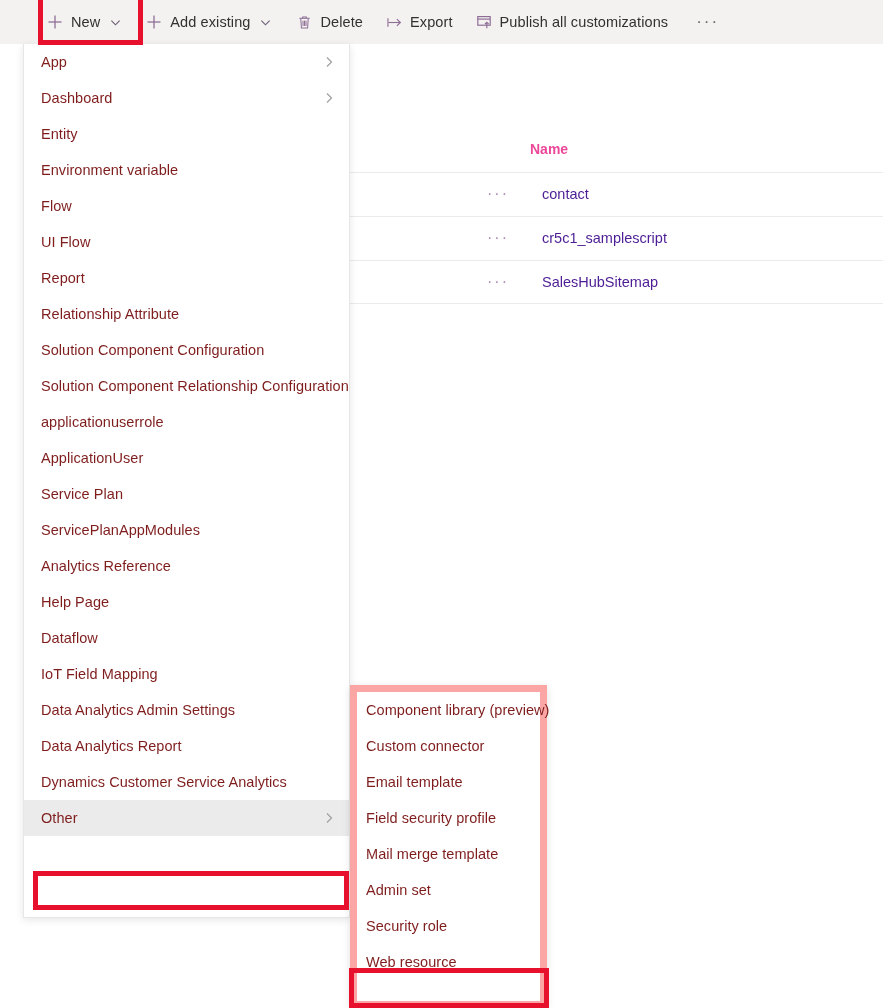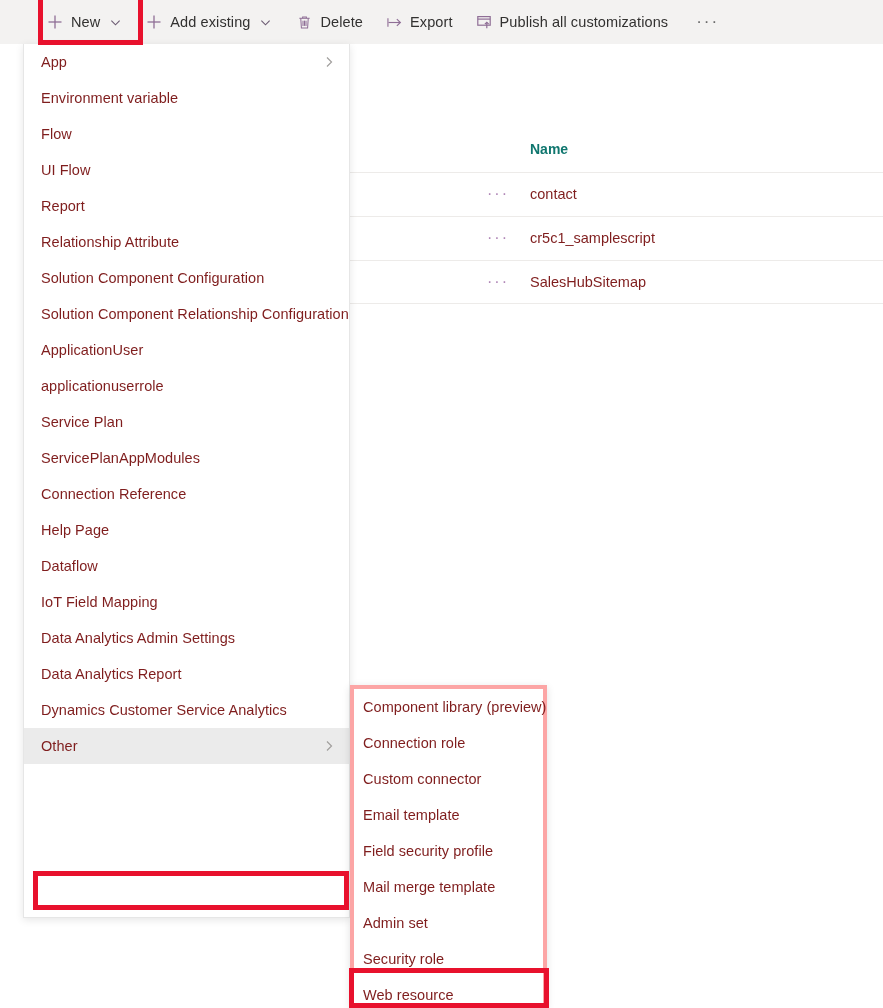--- a/index.html
+++ b/index.html
@@ -82,21 +82,21 @@
     width: 533px; height: 44px;
     display: flex;
     align-items: flex-start;
     box-sizing: border-box;
   }
   #grid-header .col-name {
     position: absolute;
     left: 180px; top: 13px;
     font-size: 14px;
     font-weight: bold;
-    color: #0f766e;
+    color: #ec4899;
   }
   #grid-rows {
     position: absolute;
     left: 0; top: 128px;
     width: 533px;
   }
   .grid-row {
     position: relative;
     height: 44px;
     border-top: 1px solid #edebe9;
@@ -109,23 +109,23 @@
     left: 137px; top: 13px;
     color: #b087b7;
     font-size: 16px;
     letter-spacing: 2px;
     line-height: 16px;
     cursor: pointer;
     user-select: none;
   }
   .row-name {
     position: absolute;
-    left: 180px; top: 13px;
+    left: 192px; top: 13px;
     font-size: 14.5px;
-    color: #7f1d1d;
+    color: #4c1d95;
   }
 
   
   #menu-new {
     position: absolute;
     left: 23px; top: 44px;
     width: 327px;
     height: 874px;
     background: #ffffff;
     border: 1px solid #e6e6e6;
@@ -135,21 +135,21 @@
     padding-top: 0px;
     z-index: 20;
   }
   
   #menu-other {
     position: absolute;
     left: 350px; top: 685px;
     width: 197px;
     height: 323px;
     background: #ffffff;
-    border: 4px solid #fca5a5;
+    border: 7px solid #fca5a5;
     box-sizing: border-box;
     box-shadow: 0 2px 8px rgba(0,0,0,0.12);
     z-index: 30;
   }
   .menu-item {
     position: relative;
     height: 36px;
     display: flex;
     align-items: center;
     padding: 0 6px 0 17px;
@@ -290,21 +290,32 @@
 
   <div class="menu-item">
     <span class="mi-label">App</span>
     <span class="mi-chevron">
       <svg width="12" height="12" viewBox="0 0 12 12" fill="none" stroke="currentColor" stroke-width="1.2">
           <polyline points="4,1.5 8.5,6 4,10.5"></polyline>
         </svg>
     </span>
   </div>
 
-
+  <div class="menu-item">
+    <span class="mi-label">Dashboard</span>
+    <span class="mi-chevron">
+      <svg width="12" height="12" viewBox="0 0 12 12" fill="none" stroke="currentColor" stroke-width="1.2">
+          <polyline points="4,1.5 8.5,6 4,10.5"></polyline>
+        </svg>
+    </span>
+  </div>
+
+  <div class="menu-item">
+    <span class="mi-label">Entity</span>
+  </div>
 
   <div class="menu-item">
     <span class="mi-label">Environment variable</span>
   </div>
 
   <div class="menu-item">
     <span class="mi-label">Flow</span>
   </div>
 
   <div class="menu-item">
@@ -322,37 +333,37 @@
 
   <div class="menu-item">
     <span class="mi-label">Solution Component Configuration</span>
   </div>
 
   <div class="menu-item">
     <span class="mi-label">Solution Component Relationship Configuration</span>
   </div>
 
   <div class="menu-item">
+    <span class="mi-label">applicationuserrole</span>
+  </div>
+
+  <div class="menu-item">
     <span class="mi-label">ApplicationUser</span>
   </div>
 
   <div class="menu-item">
-    <span class="mi-label">applicationuserrole</span>
-  </div>
-
-  <div class="menu-item">
     <span class="mi-label">Service Plan</span>
   </div>
 
   <div class="menu-item">
     <span class="mi-label">ServicePlanAppModules</span>
   </div>
 
   <div class="menu-item">
-    <span class="mi-label">Connection Reference</span>
+    <span class="mi-label">Analytics Reference</span>
   </div>
 
   <div class="menu-item">
     <span class="mi-label">Help Page</span>
   </div>
 
   <div class="menu-item">
     <span class="mi-label">Dataflow</span>
   </div>
 
@@ -383,23 +394,20 @@
   </div>
 
 </div>
 
 <div id="menu-other">
 
   <div class="menu-item">
     <span class="mi-label">Component library (preview)</span>
   </div>
   <div class="menu-item">
-    <span class="mi-label">Connection role</span>
-  </div>
-  <div class="menu-item">
     <span class="mi-label">Custom connector</span>
   </div>
   <div class="menu-item">
     <span class="mi-label">Email template</span>
   </div>
   <div class="menu-item">
     <span class="mi-label">Field security profile</span>
   </div>
   <div class="menu-item">
     <span class="mi-label">Mail merge template</span>

